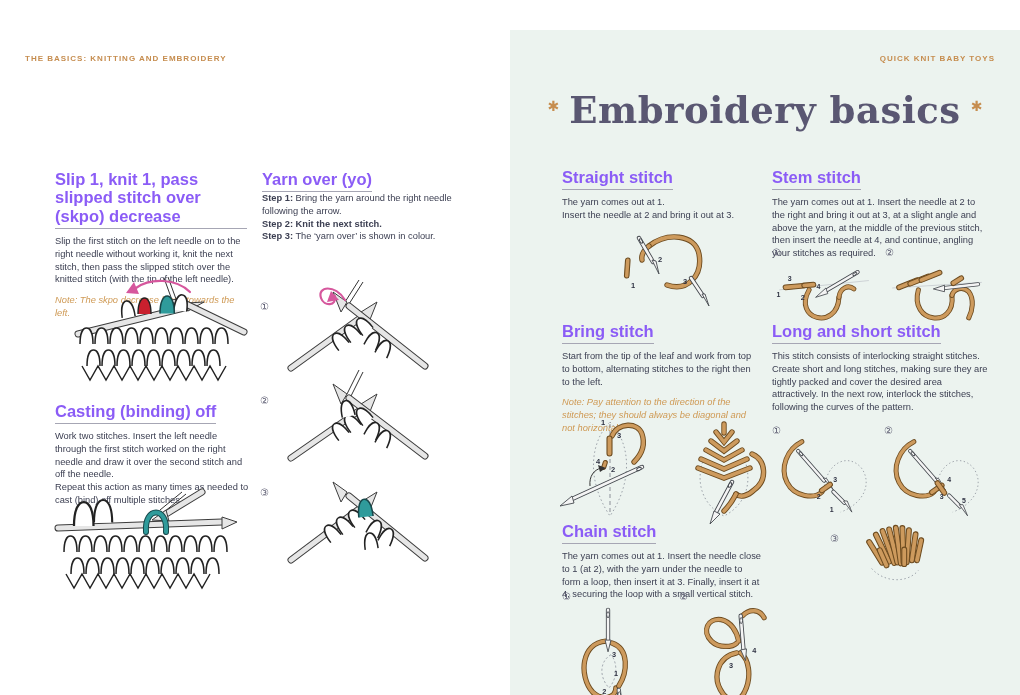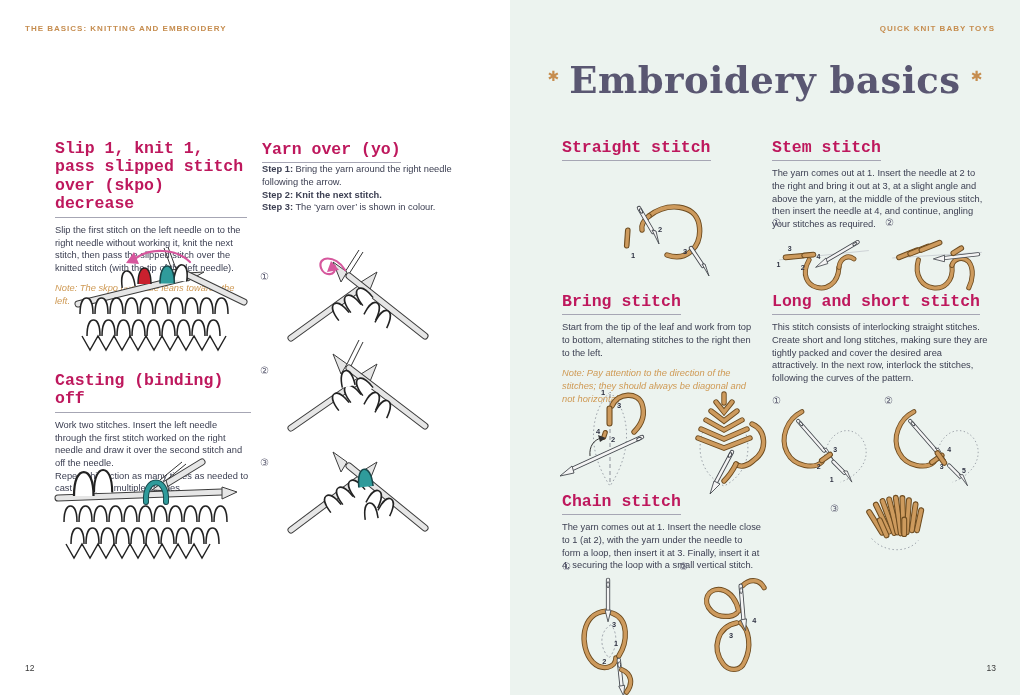--- a/index.html
+++ b/index.html
@@ -1,20 +1,20 @@
 <!DOCTYPE html>
 <html><head>
 <meta charset="utf-8">
 <style>
   html,body{margin:0;padding:0;}
   body{
     width:1020px;height:695px;position:relative;overflow:hidden;
     font-family:"Liberation Sans",sans-serif;background:#ffffff;
   }
-  .spread{display:flex;width:1020px;height:662px;}
+  .spread{display:flex;width:1020px;height:662px;margin-top:30px;}
   .page{position:relative;width:510px;height:695px;}
   .page-left{background:#ffffff;}
   .page-right{background:#ecf3ef;}
 
   .running-head{
     position:absolute;top:24px;font-size:8px;font-weight:bold;
     letter-spacing:1px;color:#c68d4f;text-transform:uppercase;
   }
   .rh-left{left:25px;}
   .rh-right{right:25px;}
@@ -28,21 +28,21 @@
     color:#5a5772;
   }
   .page-title{
     font-family:"DejaVu Serif",serif;font-weight:bold;font-size:37px;
     letter-spacing:.5px;display:inline-block;vertical-align:middle;
   }
   .title-star{color:#c68d4f;font-size:14px;vertical-align:middle;margin:0 10px;position:relative;top:-4px;}
 
   .section{position:absolute;}
   .sec-heading{
-    font-family:Liberation Mono, monospace;font-weight:bold;color:#be185d;
+    font-family:Liberation Sans, sans-serif;font-weight:bold;color:#8b5cf6;
     font-size:16.5px;line-height:1.12;display:inline-block;
     border-bottom:1px solid #a6a6b4;padding-bottom:3px;margin:0;
   }
   .body{
     font-size:9.3px;line-height:1.36;color:#3d4053;margin:6px 0 0 0;
     white-space:pre-line;
   }
   .note{
     font-size:9.3px;line-height:1.36;color:#cf9a55;font-style:italic;
     margin:8px 0 0 0;
@@ -265,20 +265,22 @@
 
   <div class="page page-right">
     <div class="running-head rh-right">QUICK KNIT BABY TOYS</div>
 
     <div class="page-title-row">
       <span class="title-star">✱</span><span class="page-title">Embroidery basics</span><span class="title-star">✱</span>
     </div>
 
     <div class="section" style="left:52px;top:138px;width:196px;">
       <h2 class="sec-heading">Straight stitch</h2>
+      <p class="body">The yarn comes out at 1.
+Insert the needle at 2 and bring it out at 3.</p>
     </div>
     <svg class="section" style="left:85px;top:196px;" width="140" height="92" viewBox="0 0 140 92">
       <path class="y-out" d="M54,20 C72,6 100,8 104,28 C108,50 92,66 72,59"></path>
       <path class="y-in" d="M54,20 C72,6 100,8 104,28 C108,50 92,66 72,59"></path>
       <path class="y-out" d="M54,20 C49,24 46,29 47,34"></path>
       <path class="y-in" d="M54,20 C49,24 46,29 47,34"></path>
       <rect class="y-bar" x="30" y="32" width="4.5" height="20" rx="2.2" transform="rotate(4 32 42)"></rect>
       <line class="en-out" x1="44" y1="12" x2="58" y2="36"></line>
         <line class="en-in" x1="44" y1="12" x2="58" y2="36"></line>
       <polygon class="en-tip" points="57,34 64,48 61,35"></polygon>

